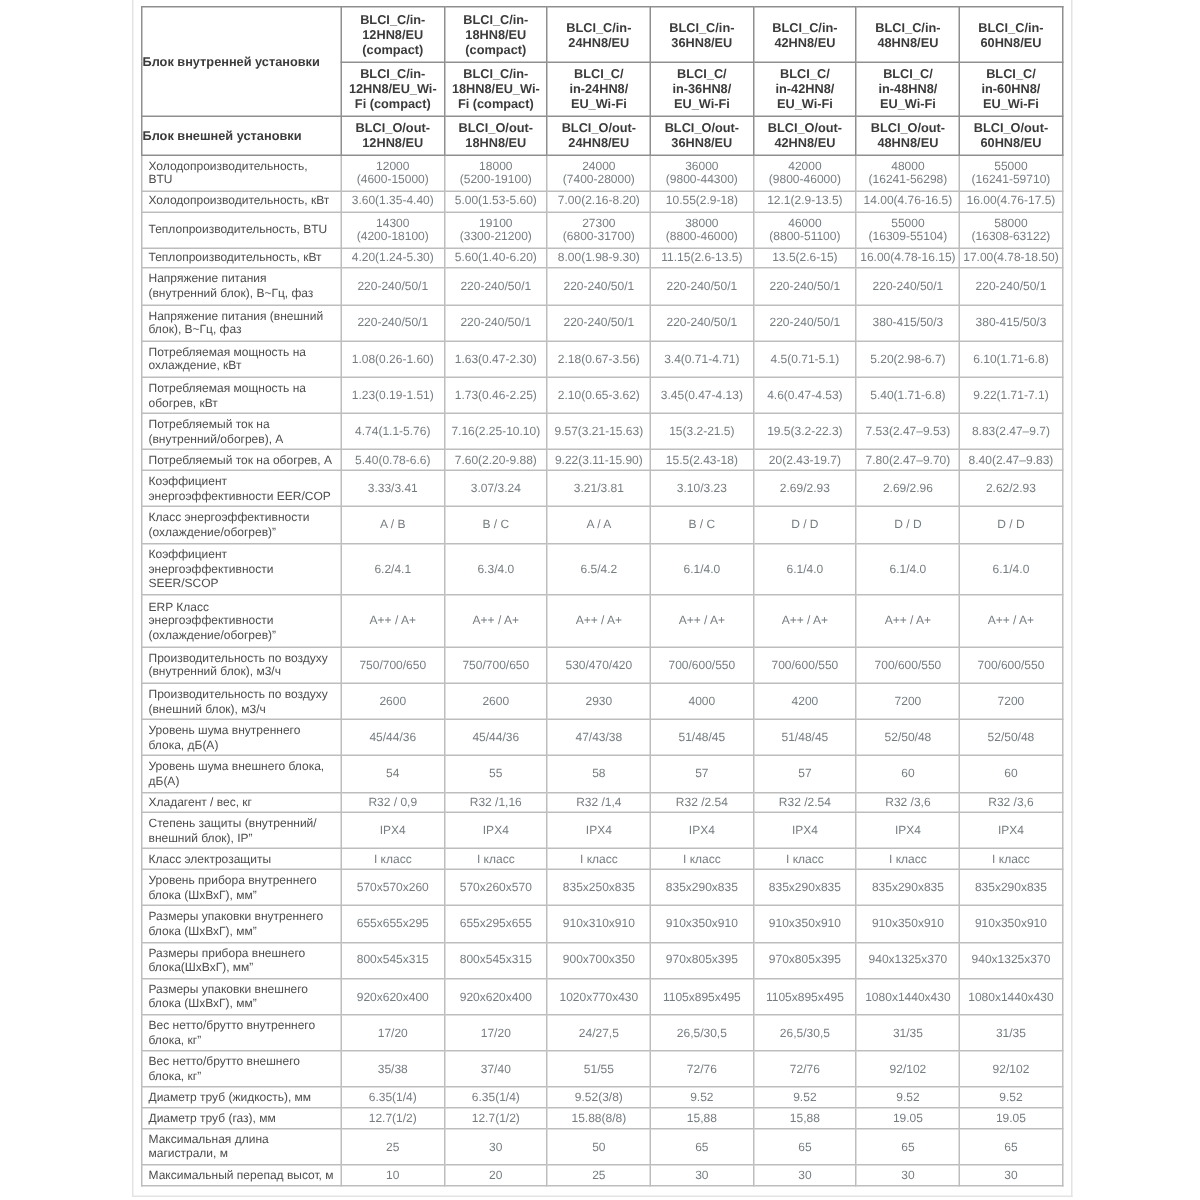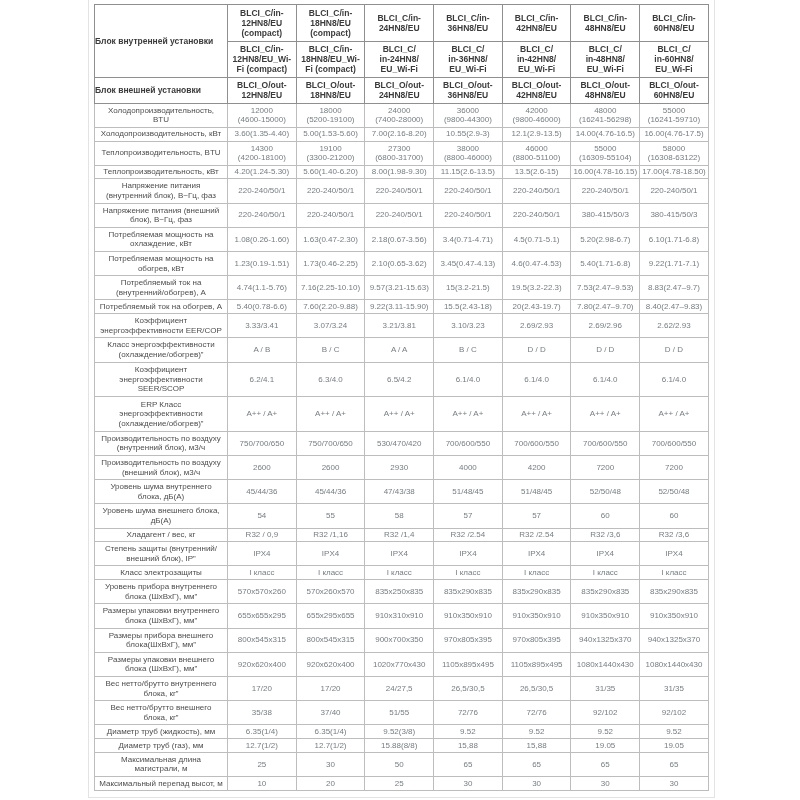--- a/index.html
+++ b/index.html
@@ -6,21 +6,21 @@
   html,body { width:800px; height:800px; background:#ffffff;
     font-family:"Liberation Sans", sans-serif; position:relative; overflow:hidden; }
   .page-frame { position:absolute; left:88px; top:0; width:627px; height:798px;
     border-left:1px solid #e3e3e3; border-right:1px solid #e3e3e3; border-bottom:1px solid #e3e3e3;
     background:#ffffff; }
   table.spec-table { border-collapse:collapse; table-layout:fixed; width:614px; height:787px;
     margin:4px 0 0 5px; background:#ffffff; }
   .spec-table td { border:1px solid #bdbdbd; text-align:center; vertical-align:middle;
     padding:1px 2px; font-size:8px; line-height:1.2; color:#767d80; white-space:pre-line;
     overflow:hidden; }
-  .spec-table td.label { text-align:center; color:#4d4d4d; padding:1px 4px; font-size:8px; }
+  .spec-table td.label { text-align:left; color:#4d4d4d; padding:1px 4px; font-size:8px; }
   .spec-table td.hdr { font-weight:bold; color:#3b3b3b; font-size:8.5px; border-color:#8f8f8f; }
   .spec-table td.hdr-label { font-weight:bold; color:#3b3b3b; font-size:8.5px;
     border-color:#8f8f8f; text-align:left; padding:1px 0; white-space:normal; }
 </style>
 </head>
 <body>
 
 <div class="page-frame">
   <table class="spec-table">
     <colgroup>
@@ -102,21 +102,21 @@
           <td>48000
 (16241-56298)</td>
           <td>55000
 (16241-59710)</td>
         </tr>
         <tr>
           <td class="label">Холодопроизводительность, кВт</td>
           <td>3.60(1.35-4.40)</td>
           <td>5.00(1.53-5.60)</td>
           <td>7.00(2.16-8.20)</td>
-          <td>10.55(2.9-3)</td>
+          <td>10.55(2.9-18)</td>
           <td>12.1(2.9-13.5)</td>
           <td>14.00(4.76-16.5)</td>
           <td>16.00(4.76-17.5)</td>
         </tr>
         <tr>
           <td class="label">Теплопроизводительность, BTU</td>
           <td>14300
 (4200-18100)</td>
           <td>19100
 (3300-21200)</td>

